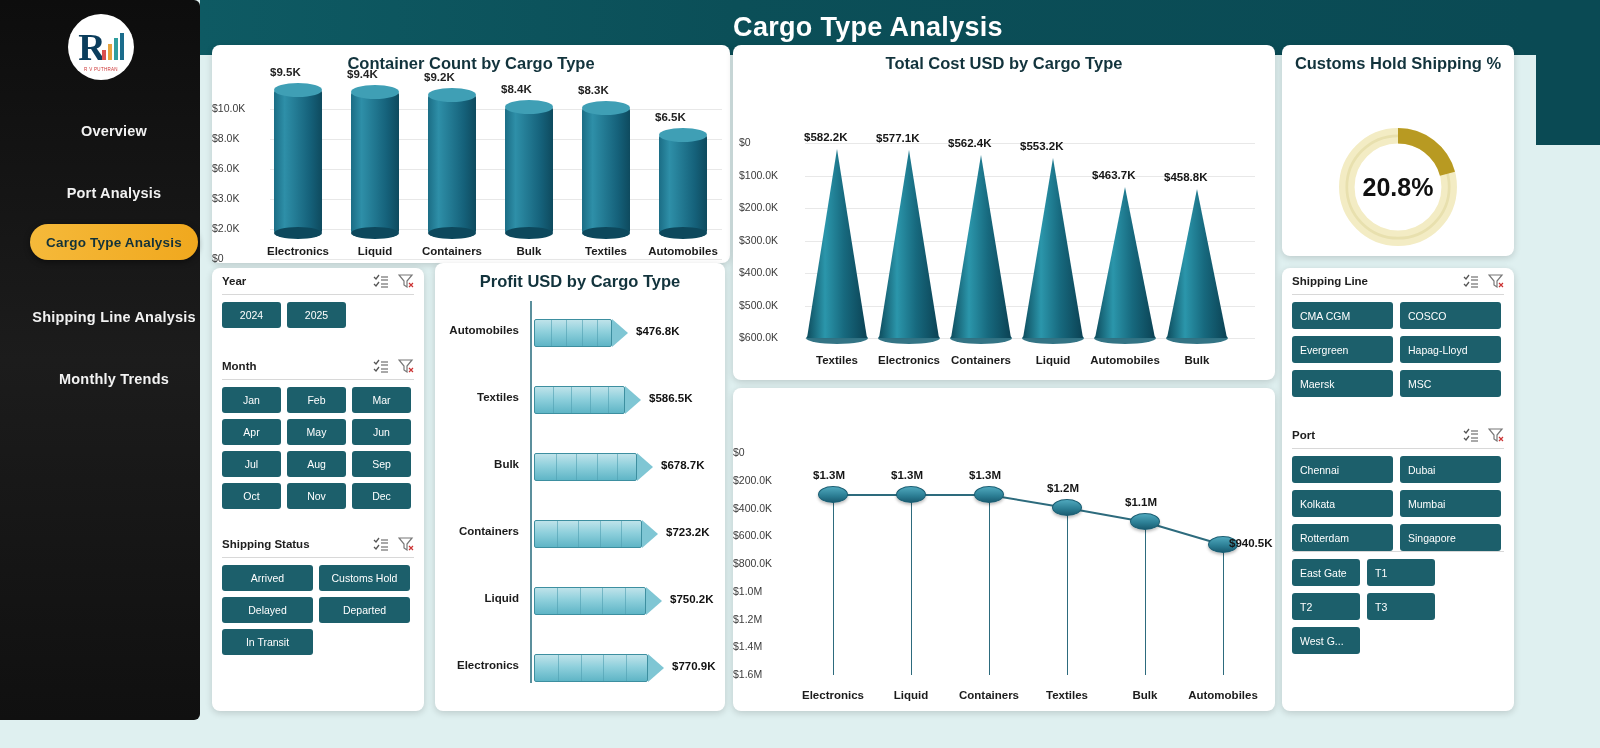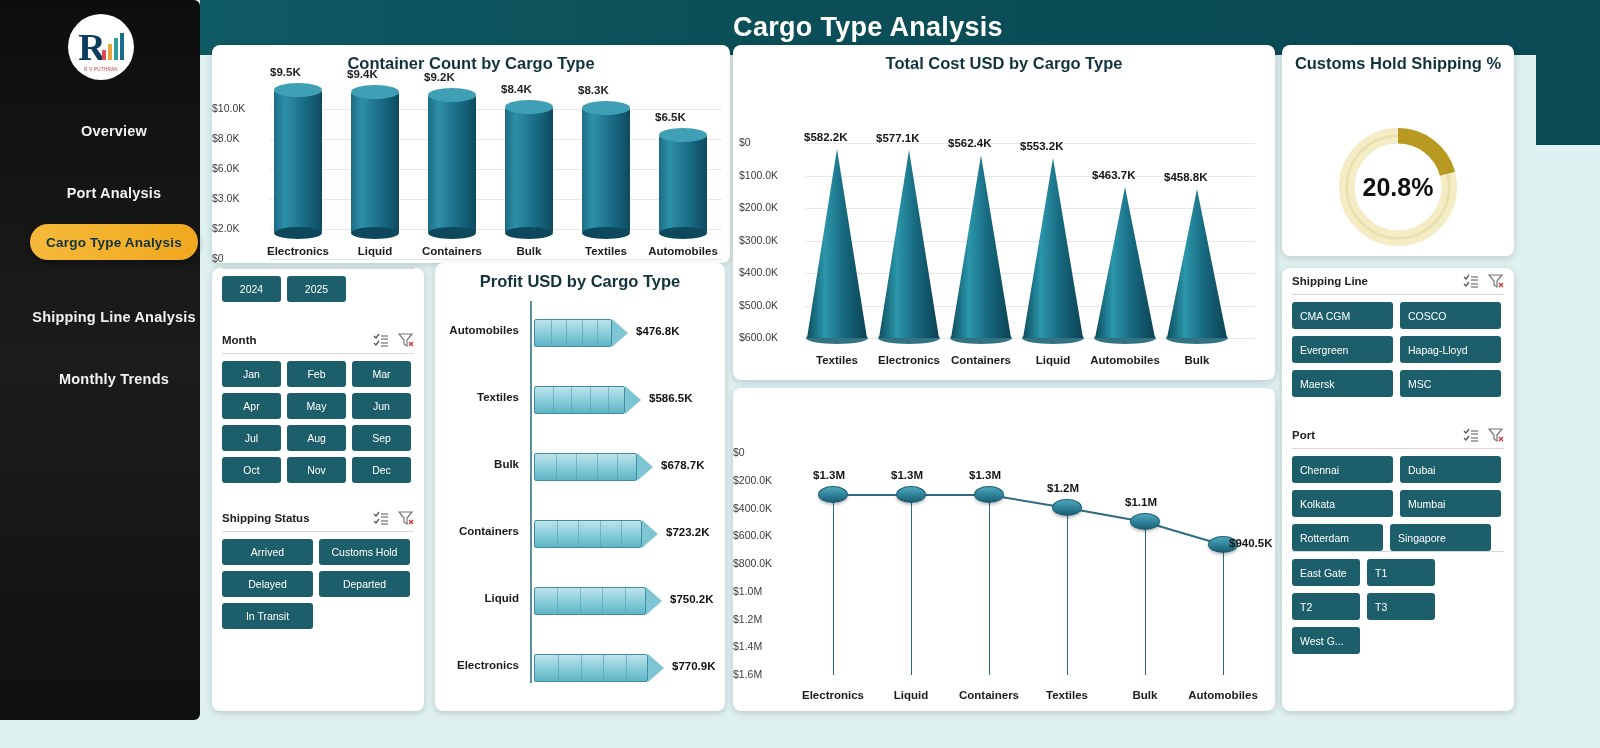--- a/index.html
+++ b/index.html
@@ -252,20 +252,38 @@
         <div class="bar3d" style="left: 370px; bottom: 30px; height: 125px;"></div>
         <div class="bar-val" style="left: 366px; bottom: 167px;">$8.3K</div>
         <div class="cat-label" style="left: 348px; width: 92px;">Textiles</div>
         <div class="bar3d" style="left: 447px; bottom: 30px; height: 98px;"></div>
         <div class="bar-val" style="left: 443px; bottom: 140px;">$6.5K</div>
         <div class="cat-label" style="left: 425px; width: 92px;">Automobiles</div>
       </div>
   </div>
 
   <div class="card" id="filtersCard">
+    <div class="filter-head">
+      <span class="ftitle">Year</span>
+      <span class="ficons">
+        <span class="ficon">
+          <svg viewBox="0 0 16 14" width="16" height="14">
+              <path d="M1 3l2 2 3-4" stroke="#555" fill="none" stroke-width="1.3"></path>
+              <path d="M1 10l2 2 3-4" stroke="#555" fill="none" stroke-width="1.3"></path>
+              <path d="M8 3h7M8 6h7M8 10h7M8 13h7" stroke="#555" stroke-width="1.1"></path>
+            </svg>
+        </span>
+        <span class="ficon">
+          <svg viewBox="0 0 16 14" width="16" height="14">
+              <path d="M1 1h13l-5 6v6l-3-2V7z" stroke="#777" fill="none" stroke-width="1.2"></path>
+              <path d="M11 9l4 4M15 9l-4 4" stroke="#c33" stroke-width="1.2"></path>
+            </svg>
+        </span>
+      </span>
+    </div>
     <div class="hrule"></div>
     <div class="chips">
       <div class="chip y">2024</div>
       <div class="chip y">2025</div>
     </div>
 
     <div class="filter-head" style="margin-top:25px">
       <span class="ftitle">Month</span>
       <span class="ficons">
         <span class="ficon">
@@ -567,21 +585,21 @@
             </svg>
         </span>
       </span>
     </div>
     <div class="hrule"></div>
     <div class="rchips">
       <div class="rchip" style="width:101px">Chennai</div>
       <div class="rchip" style="width:101px">Dubai</div>
       <div class="rchip" style="width:101px">Kolkata</div>
       <div class="rchip" style="width:101px">Mumbai</div>
-      <div class="rchip" style="width:91px">Rotterdam</div>
+      <div class="rchip" style="width:101px">Rotterdam</div>
       <div class="rchip" style="width:101px">Singapore</div>
     </div>
 
     <div class="hrule"></div>
     <div class="rchips">
       <div class="rchip" style="width:68px">East Gate</div>
       <div class="rchip" style="width:68px">T1</div>
       <div class="rchip" style="width:68px">T2</div>
       <div class="rchip" style="width:68px">T3</div>
       <div class="rchip" style="width:68px">West G...</div>

